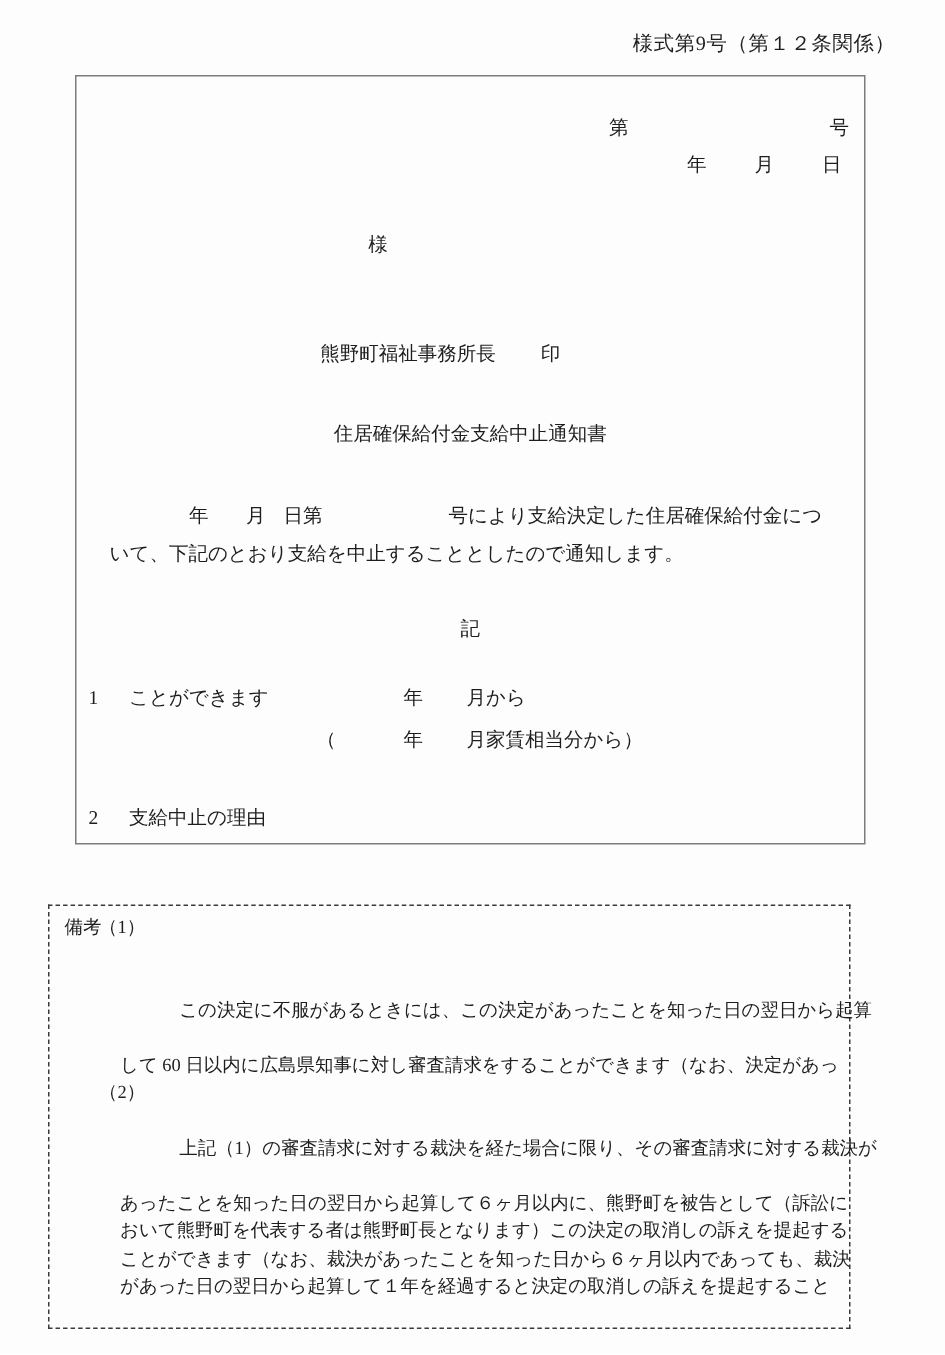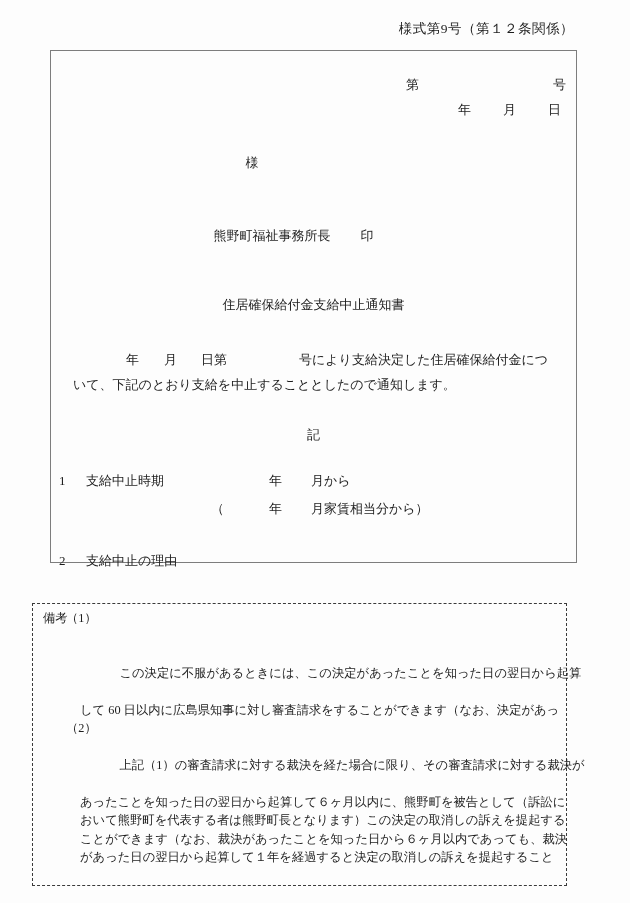--- a/index.html
+++ b/index.html
@@ -15,21 +15,21 @@
     font-family: "Liberation Serif", "DejaVu Serif", serif;
     color: #1d1d1d;
     font-size: 13px;
     overflow: hidden;
   }
 
   
   .form-no {
     position: absolute;
     top: 19px;
-    right: 56px;
+    right: 33px;
     font-size: 13.5px;
     letter-spacing: 0.5px;
     line-height: 20px;
     white-space: pre;
   }
 
   
   .main-box {
     position: absolute;
     left: 50px;
@@ -60,30 +60,30 @@
     padding-left: 175px;
   }
   .sender-row {
     margin-top: 33px;
     display: flex;
     justify-content: center;
     gap: 30px;
     padding-right: 40px;
   }
   .title-row {
-    margin-top: 49px;
+    margin-top: 33px;
     text-align: center;
   }
   .body-block { margin-top: 32px; line-height: 25px; }
   .body-l1 { position: relative; height: 25px; }
   .body-l2 { padding-left: 22px; white-space: pre; }
   .ps { position: absolute; top: 0; white-space: pre; }
   .b-year  { left: 75px; }
   .b-month { left: 113px; }
-  .b-day   { left: 150px; }
+  .b-day   { left: 138px; }
   .b-rest  { left: 248px; }
 
   .ki-row { margin-top: 28px; text-align: center; }
 
   .item1 { margin-top: 22px; line-height: 28px; }
   .item-line { position: relative; height: 28px; }
   .i-no    { left: 8px; }
   .i-label { left: 35px; }
   .i-year  { left: 218px; }
   .i-mfrom { left: 260px; }
@@ -152,21 +152,21 @@
         <span class="ps b-rest">号により支給決定した住居確保給付金につ</span>
       </div>
       <div class="body-l2">いて、下記のとおり支給を中止することとしたので通知します。</div>
     </div>
 
     <div class="row ki-row">記</div>
 
     <div class="item1">
       <div class="item-line">
         <span class="ps i-no">1</span>
-        <span class="ps i-label">支給中止時期</span>
+        <span class="ps i-label">ことができます</span>
         <span class="ps i-year">年</span>
         <span class="ps i-mfrom">月から</span>
       </div>
       <div class="item-line">
         <span class="ps i-paren">（</span>
         <span class="ps i-year">年</span>
         <span class="ps i-rest">月家賃相当分から）</span>
       </div>
     </div>
 

